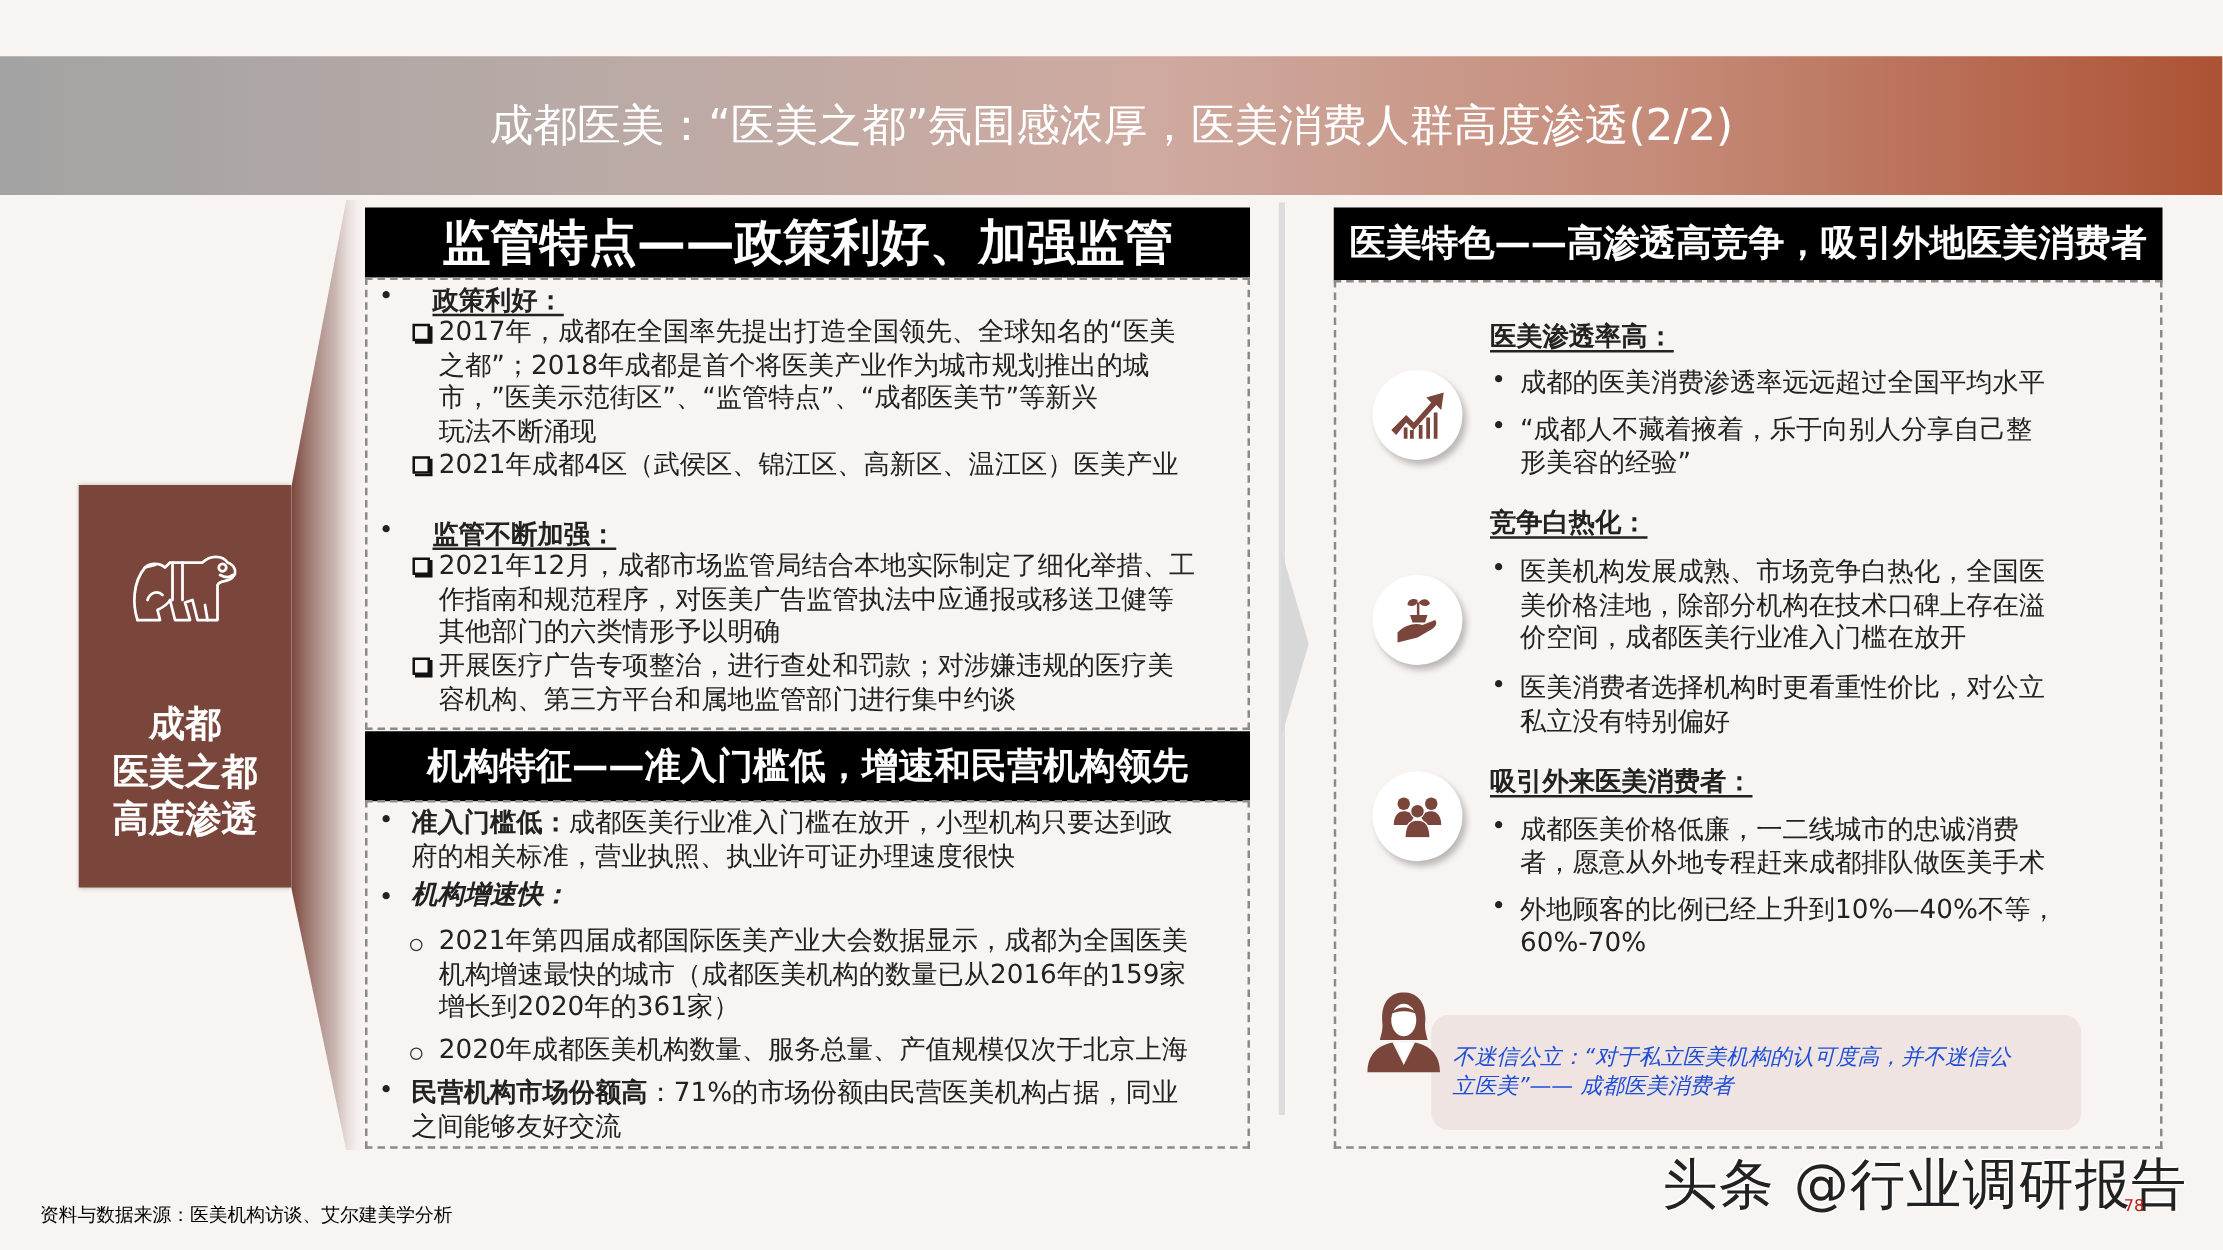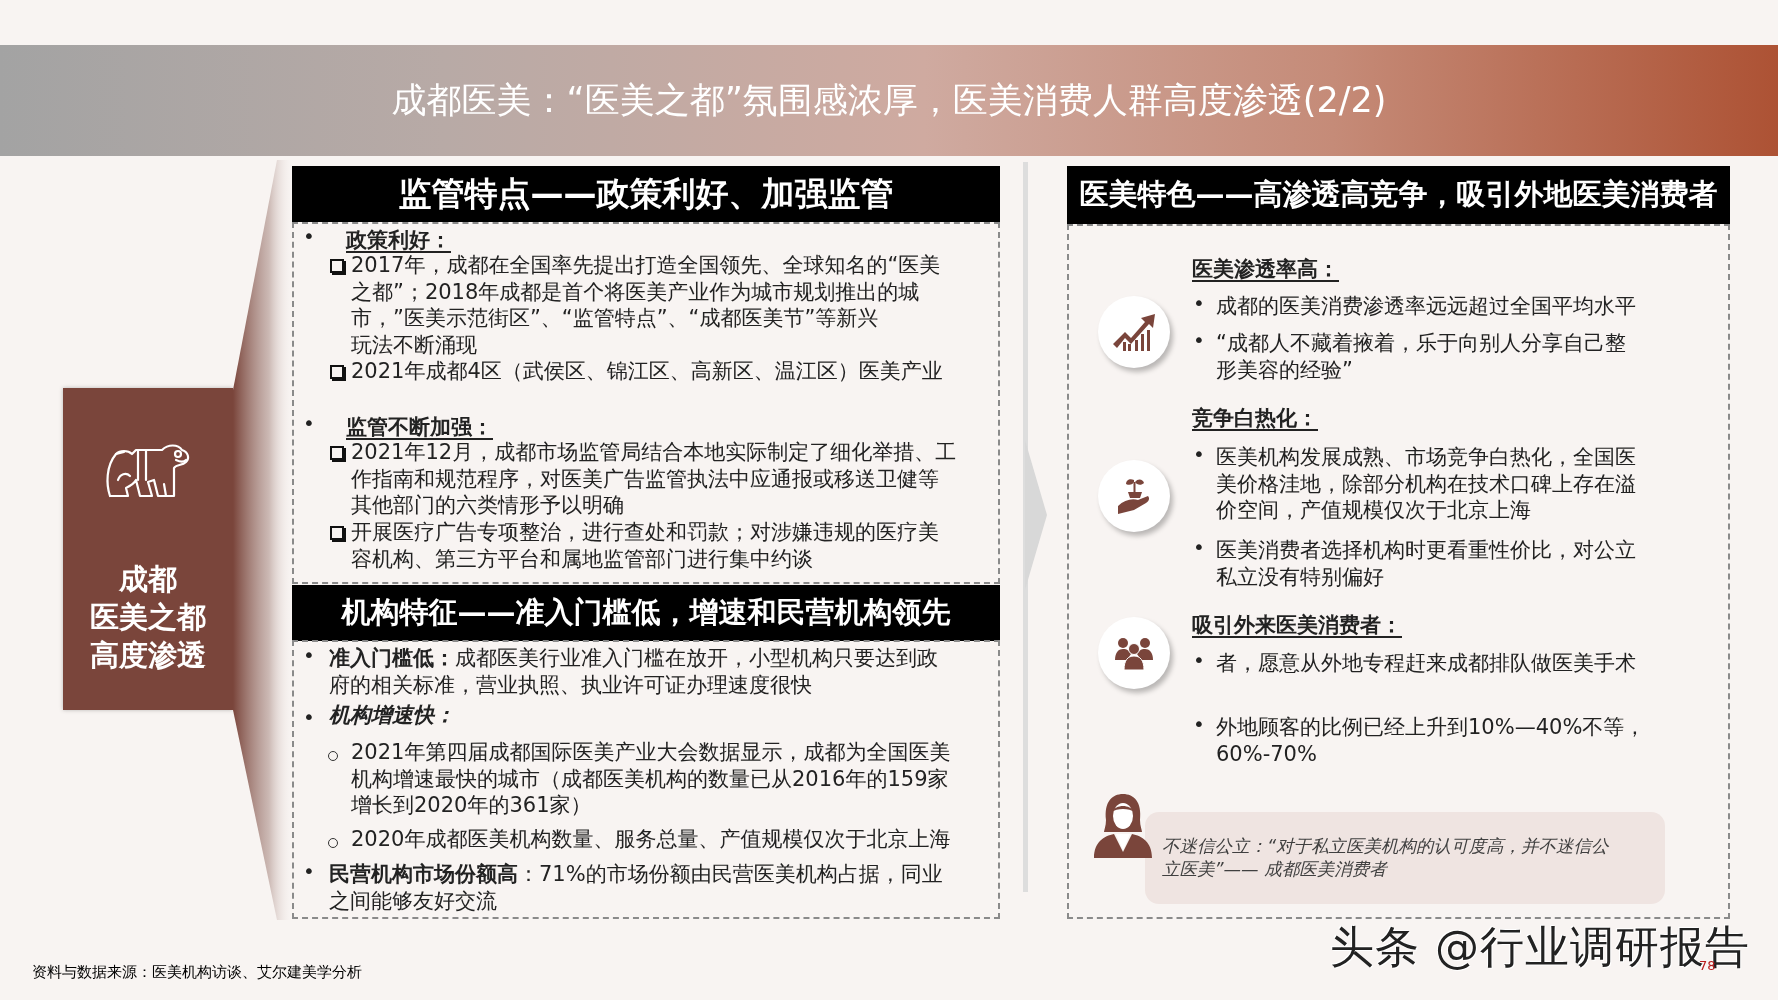--- a/index.html
+++ b/index.html
@@ -15,42 +15,42 @@
     background: #7a453b; box-shadow: 0 0 4px rgba(0,0,0,0.25);
     display: flex; flex-direction: column; align-items: center; }
   .hero-box .bear { margin-top: 52px; width: 92px; height: 60px; }
   .hero-box .hero-text { margin-top: 60px; color: #fff; font-weight: bold; font-size: 29px; line-height: 38px; text-align: center; }
 
   .funnel { position: absolute; left: 233px; top: 160px; width: 60px; height: 760px; }
 
   .panel-header { position: absolute; background: #000; color: #fff; font-weight: bold; display: flex; align-items: center; justify-content: center; }
   .dashed-box { position: absolute; border: 2px dashed #8a8a8a; }
 
-  .lp-h1 { left: 292px; top: 166px; width: 708px; height: 56px; font-size: 33px; }
+  .lp-h1 { left: 292px; top: 166px; width: 708px; height: 56px; font-size: 39px; }
   .lp-box1 { left: 292px; top: 222px; width: 708px; height: 362px; }
   .lp-h2 { left: 292px; top: 585px; width: 708px; height: 56px; font-size: 29px; }
   .lp-box2 { left: 292px; top: 640px; width: 708px; height: 279px; }
 
   .txt { position: absolute; font-size: 21px; line-height: 26.5px; color: #222; }
   .bullet-dot { position: absolute; font-size: 20px; }
   .sub-title { font-weight: bold; text-decoration: underline; text-underline-offset: 4px; }
   .sq { position: absolute; width: 14px; height: 14px; border: 2px solid #111; box-shadow: 2px 2px 0 #111; }
   .circ { position: absolute; width: 10px; height: 10px; border: 1.5px solid #333; border-radius: 50%; }
 
   .divider { position: absolute; left: 1023px; top: 162px; width: 5px; height: 730px; background: #ddd; }
   .chevron { position: absolute; left: 1025px; top: 440px; width: 22px; height: 150px; }
 
   .rp-h { left: 1067px; top: 166px; width: 663px; height: 58px; font-size: 29px; }
   .rp-box { left: 1067px; top: 224px; width: 663px; height: 695px; }
 
   .icon-circle { position: absolute; width: 72px; height: 72px; border-radius: 50%; background: #fff;
     box-shadow: 3px 4px 5px rgba(0,0,0,0.25); display: flex; align-items: center; justify-content: center; }
 
   .quote-box { position: absolute; left: 1145px; top: 812px; width: 520px; height: 92px; background: #efe4e1; border-radius: 14px; }
-  .quote-text { position: absolute; left: 1162px; top: 835px; width: 500px; font-size: 17.5px; line-height: 23px; font-style: italic; color: #404040; }
+  .quote-text { position: absolute; left: 1162px; top: 835px; width: 500px; font-size: 17.5px; line-height: 23px; font-style: italic; color: #1d4ed8; }
 
   .source { position: absolute; left: 32px; top: 963px; font-size: 15px; color: #000000; }
   .watermark { position: absolute; left: 1330px; top: 918px; font-size: 44px; color: #222; letter-spacing: 1px; text-shadow: 1px 1px 0 #fff, -1px -1px 0 #fff; }
   .page-num { position: absolute; left: 1699px; top: 958px; font-size: 13px; color: #b91c1c; }
 </style>
 </head>
 <body>
 
 <div class="title-bar">
   <h1>成都医美：“医美之都”氛围感浓厚，医美消费人群高度渗透(2/2)</h1>
@@ -184,41 +184,42 @@
     <rect x="19.5" y="6" width="2" height="10" fill="#7a453b"></rect>
     <path d="M14 16 L28 16 L26 22 L16 22 Z" fill="#7a453b"></path>
     <path d="M4 30 C10 24 18 22 24 24 L34 20 C36 22 35 25 32 27 L20 34 L4 38 Z" fill="#7a453b"></path>
   </svg>
 </div>
 <div class="txt sub-title" style="left:1192px;top:405px;">竞争白热化：</div>
 <span class="bullet-dot" style="left:1193px;top:442px;">•</span>
 <div class="txt" style="left:1216px;top:444px;width:510px;">
   <div>医美机构发展成熟、市场竞争白热化，全国医</div>
   <div>美价格洼地，除部分机构在技术口碑上存在溢</div>
-  <div>价空间，产值规模仅次于北京上海</div>
+  <div>价空间，成都医美行业准入门槛在放开</div>
 </div>
 <span class="bullet-dot" style="left:1193px;top:535px;">•</span>
 <div class="txt" style="left:1216px;top:537px;width:510px;">
   <div>医美消费者选择机构时更看重性价比，对公立</div>
   <div>私立没有特别偏好</div>
 </div>
 
 <div class="icon-circle" style="left:1098px;top:617px;">
   <svg width="42" height="34" viewBox="0 0 42 34">
     <circle cx="10" cy="7" r="5" fill="#7a453b"></circle>
     <circle cx="32" cy="7" r="5" fill="#7a453b"></circle>
     <path d="M2 24 C2 16 6 13 10 13 C14 13 17 15 18 18 L14 24 Z" fill="#7a453b"></path>
     <path d="M40 24 C40 16 36 13 32 13 C28 13 25 15 24 18 L28 24 Z" fill="#7a453b"></path>
     <circle cx="21" cy="13" r="5.5" fill="#7a453b" stroke="#fff" stroke-width="1"></circle>
     <path d="M11 34 C11 24 15 20 21 20 C27 20 31 24 31 34 Z" fill="#7a453b" stroke="#fff" stroke-width="1"></path>
   </svg>
 </div>
 <div class="txt sub-title" style="left:1192px;top:612px;">吸引外来医美消费者：</div>
 <span class="bullet-dot" style="left:1193px;top:648px;">•</span>
 <div class="txt" style="left:1216px;top:650px;width:510px;">
+  <div>成都医美价格低廉，一二线城市的忠诚消费</div>
   <div>者，愿意从外地专程赶来成都排队做医美手术</div>
 </div>
 <span class="bullet-dot" style="left:1193px;top:712px;">•</span>
 <div class="txt" style="left:1216px;top:714px;width:510px;">
   <div>外地顾客的比例已经上升到10%—40%不等，</div>
   <div>60%-70%</div>
 </div>
 
 <div class="quote-box"></div>
 <svg style="position:absolute;left:1092px;top:792px;" width="62" height="66" viewBox="0 0 62 66">

